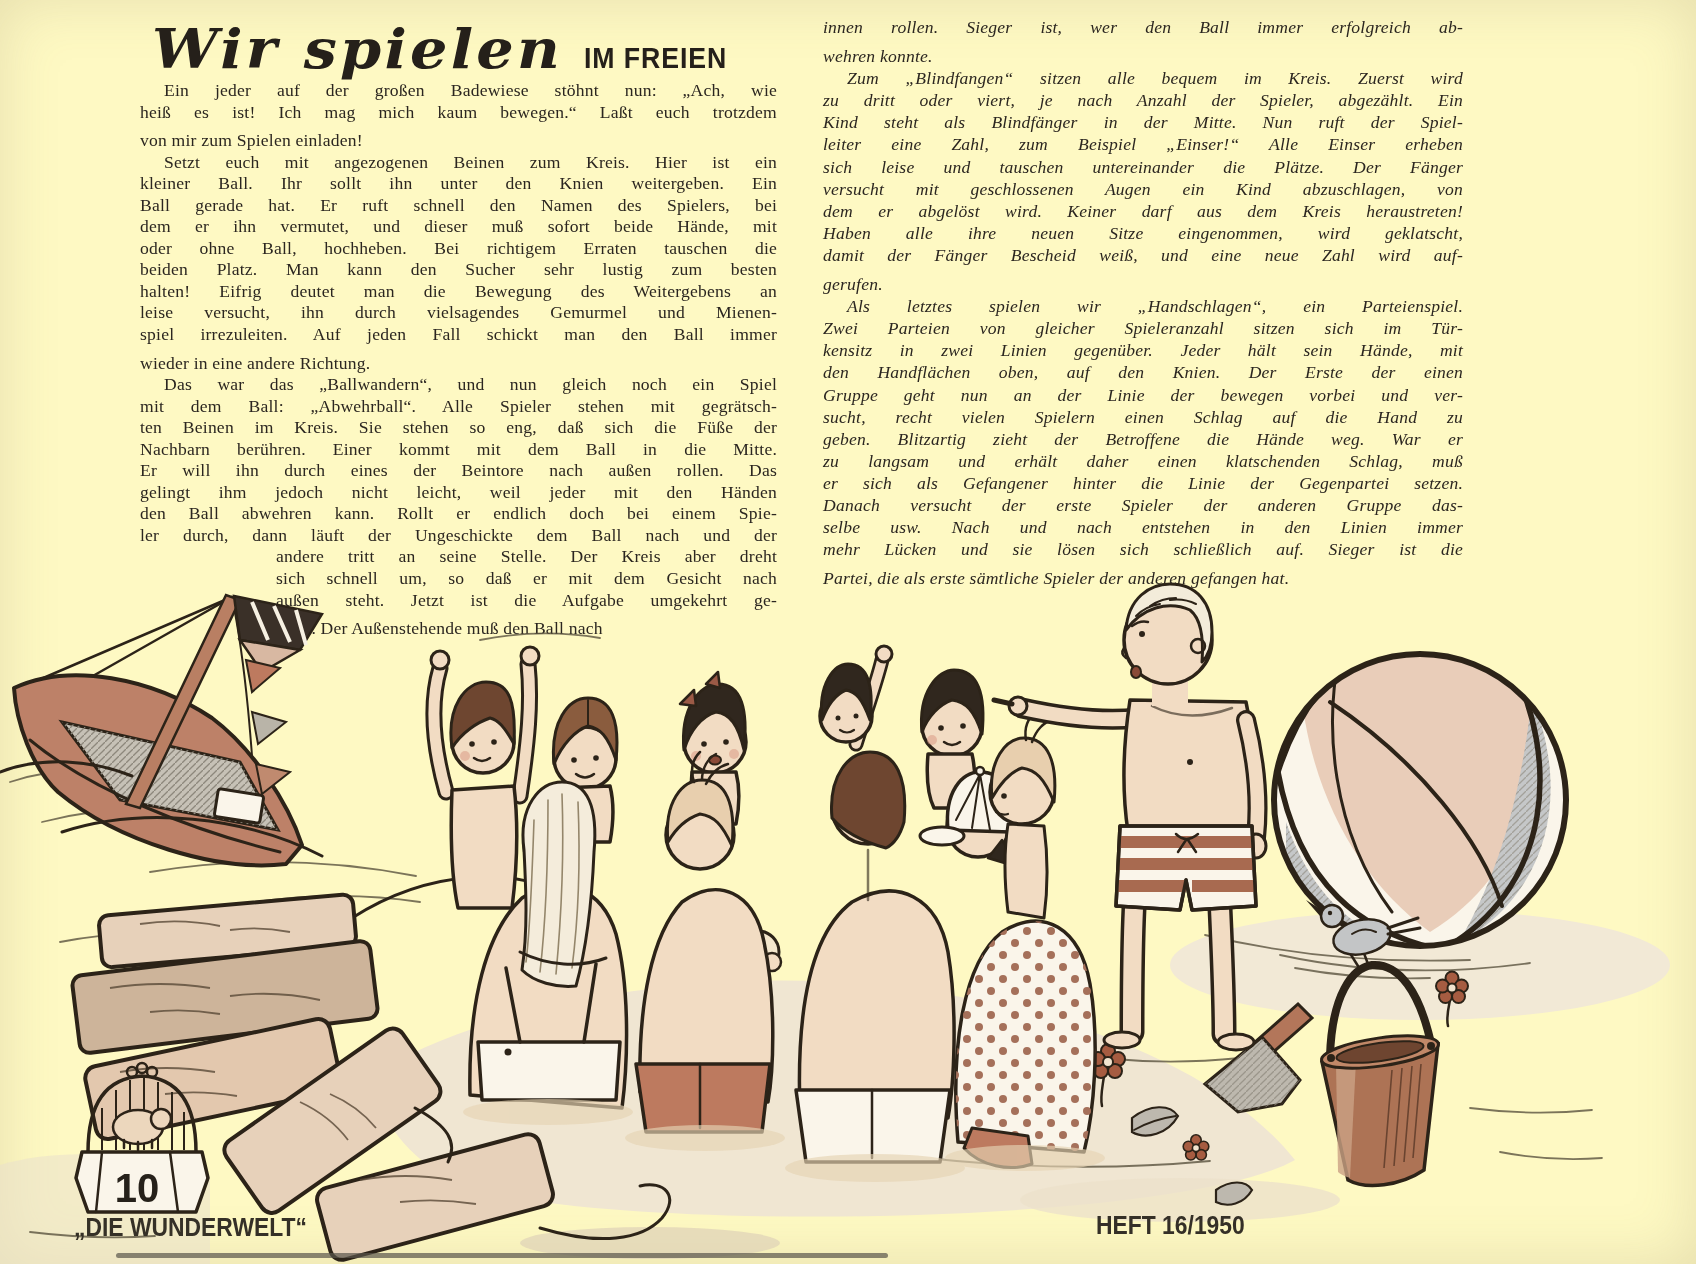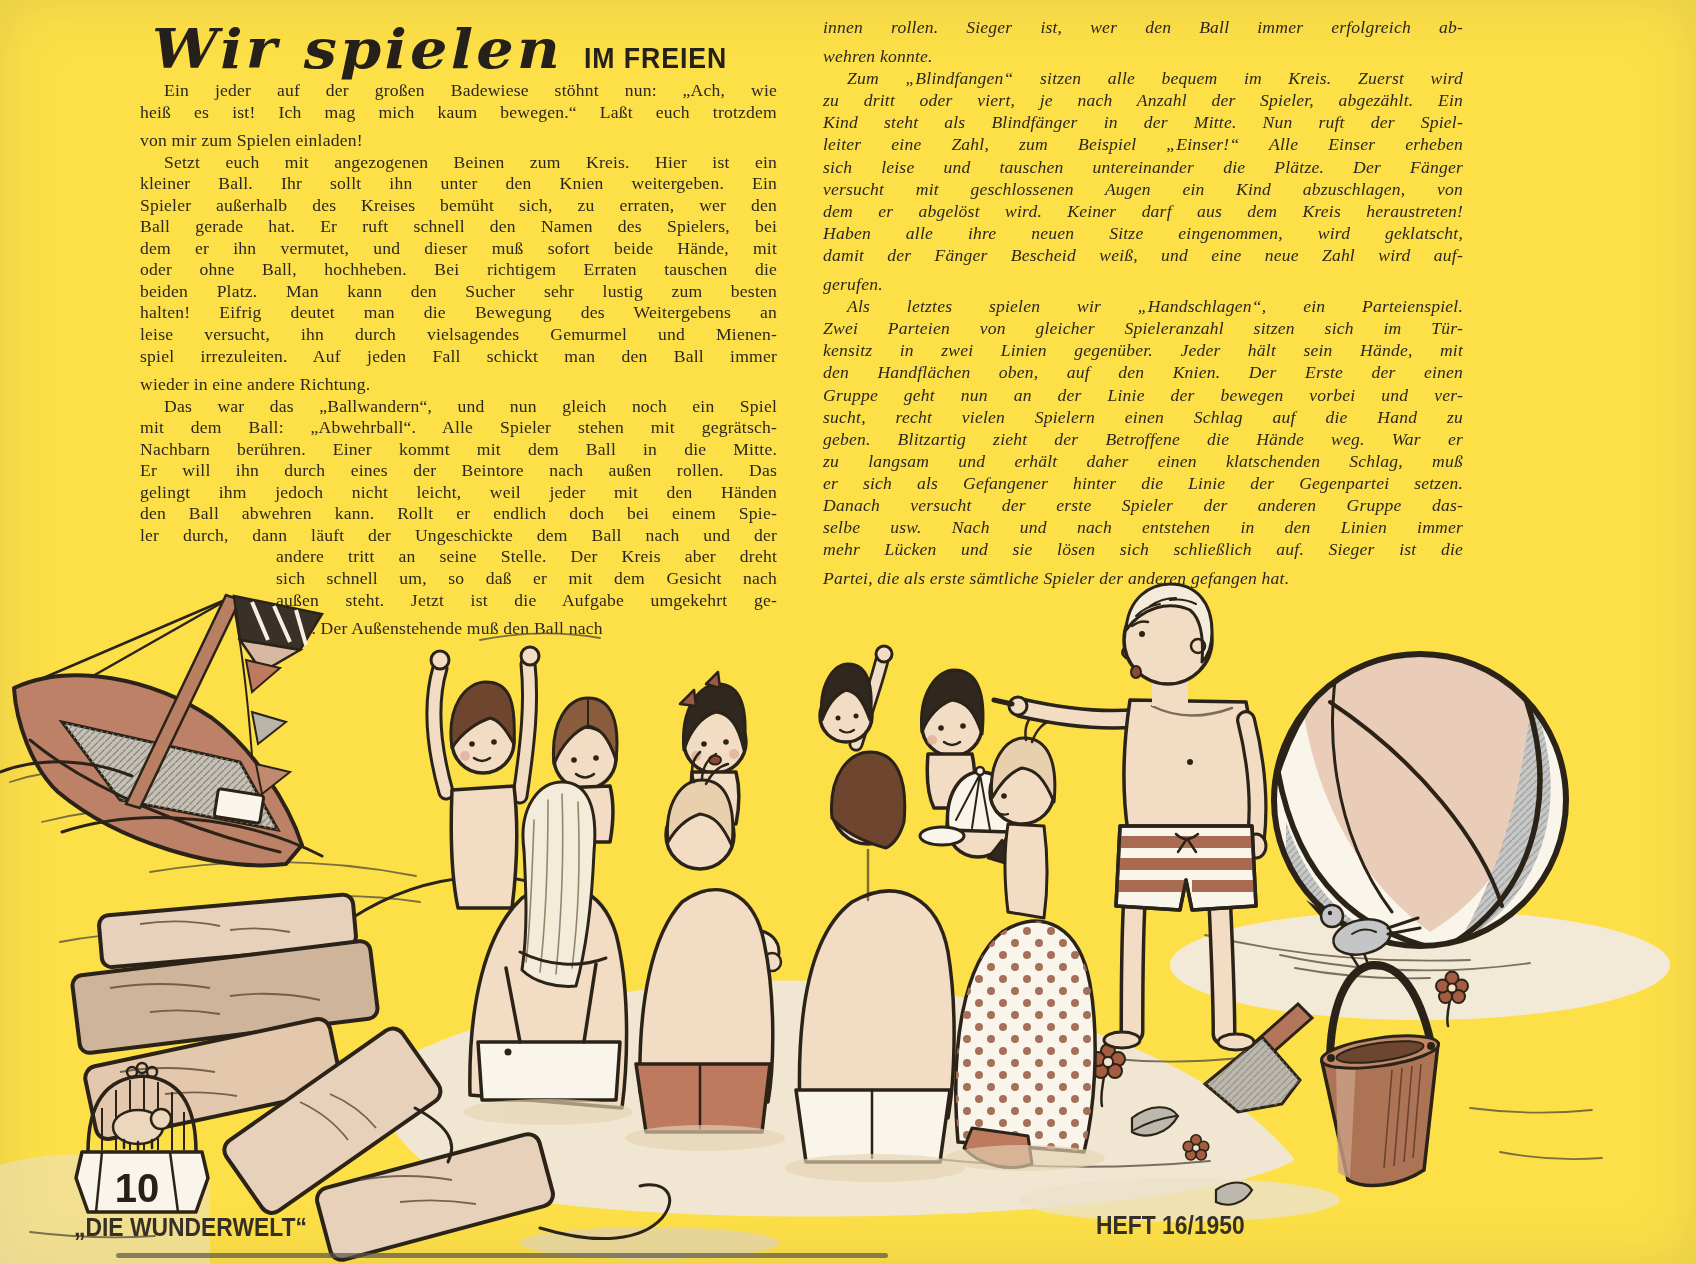--- a/index.html
+++ b/index.html
@@ -1,16 +1,16 @@
 <!DOCTYPE html>
 <html><head>
 <meta charset="utf-8">
 <style>
   html,body{margin:0;padding:0;background:#8f897b;}
-  .page{position:relative;width:1696px;height:1264px;background:#fde047;overflow:hidden;
+  .page{position:relative;width:1696px;height:1264px;background:#fef9c3;overflow:hidden;
         font-family:"Liberation Serif",serif;color:#2b2620;
         box-shadow:inset 0 0 60px rgba(120,105,80,.18);}
   .col{position:absolute;}
   .col-left{left:140px;top:14px;width:637px;}
   .col-right{left:823px;top:16px;width:640px;font-style:italic;}
   .tline{font-size:17.6px;line-height:21.55px;text-align:justify;text-align-last:justify;
          letter-spacing:.2px;}
   .col-right .tline{line-height:22.1px;}
   .tline.last{text-align-last:left;margin-top:7px;}
   .tline.first{text-indent:24px;}
@@ -44,31 +44,31 @@
     <div class="title-row">
       <span class="title-script">Wir spielen</span>
       <span class="title-caps">IM FREIEN</span>
     </div>
     <div>
         <div class="tline first">Ein jeder auf der großen Badewiese stöhnt nun: „Ach, wie</div>
         <div class="tline">heiß es ist! Ich mag mich kaum bewegen.“ Laßt euch trotzdem</div>
         <div class="tline last">von mir zum Spielen einladen!</div>
         <div class="tline first">Setzt euch mit angezogenen Beinen zum Kreis. Hier ist ein</div>
         <div class="tline">kleiner Ball. Ihr sollt ihn unter den Knien weitergeben. Ein</div>
-        <div class="tline">Spieler außerhalb des Kreises bemüht sich, zu erraten, wer den</div>
         <div class="tline">Ball gerade hat. Er ruft schnell den Namen des Spielers, bei</div>
         <div class="tline">dem er ihn vermutet, und dieser muß sofort beide Hände, mit</div>
         <div class="tline">oder ohne Ball, hochheben. Bei richtigem Erraten tauschen die</div>
         <div class="tline">beiden Platz. Man kann den Sucher sehr lustig zum besten</div>
         <div class="tline">halten! Eifrig deutet man die Bewegung des Weitergebens an</div>
         <div class="tline">leise versucht, ihn durch vielsagendes Gemurmel und Mienen-</div>
         <div class="tline">spiel irrezuleiten. Auf jeden Fall schickt man den Ball immer</div>
         <div class="tline last">wieder in eine andere Richtung.</div>
         <div class="tline first">Das war das „Ballwandern“, und nun gleich noch ein Spiel</div>
         <div class="tline">mit dem Ball: „Abwehrball“. Alle Spieler stehen mit gegrätsch-</div>
+        <div class="tline">ten Beinen im Kreis. Sie stehen so eng, daß sich die Füße der</div>
         <div class="tline">Nachbarn berühren. Einer kommt mit dem Ball in die Mitte.</div>
         <div class="tline">Er will ihn durch eines der Beintore nach außen rollen. Das</div>
         <div class="tline">gelingt ihm jedoch nicht leicht, weil jeder mit den Händen</div>
         <div class="tline">den Ball abwehren kann. Rollt er endlich doch bei einem Spie-</div>
         <div class="tline">ler durch, dann läuft der Ungeschickte dem Ball nach und der</div>
         <div class="tline shift">andere tritt an seine Stelle. Der Kreis aber dreht</div>
         <div class="tline shift">sich schnell um, so daß er mit dem Gesicht nach</div>
         <div class="tline shift">außen steht. Jetzt ist die Aufgabe umgekehrt ge-</div>
         <div class="tline last shift">stellt. Der Außenstehende muß den Ball nach</div>
       </div>

